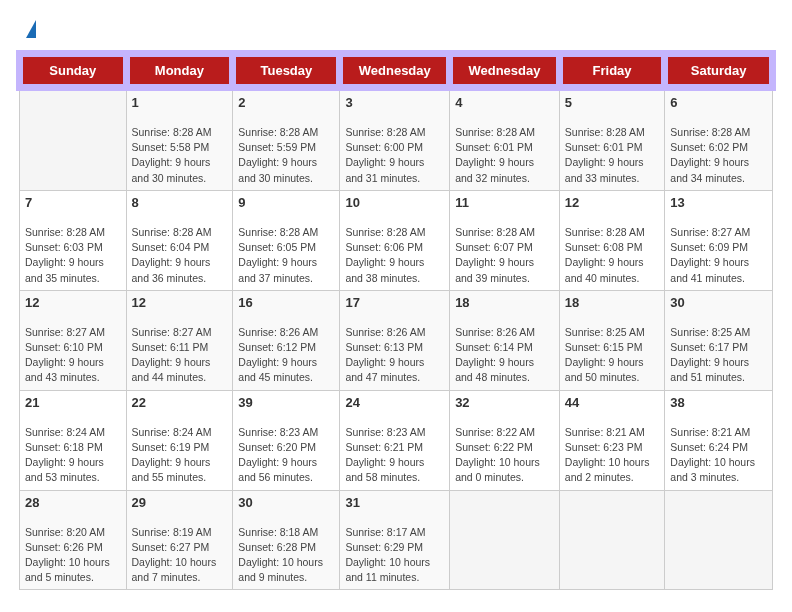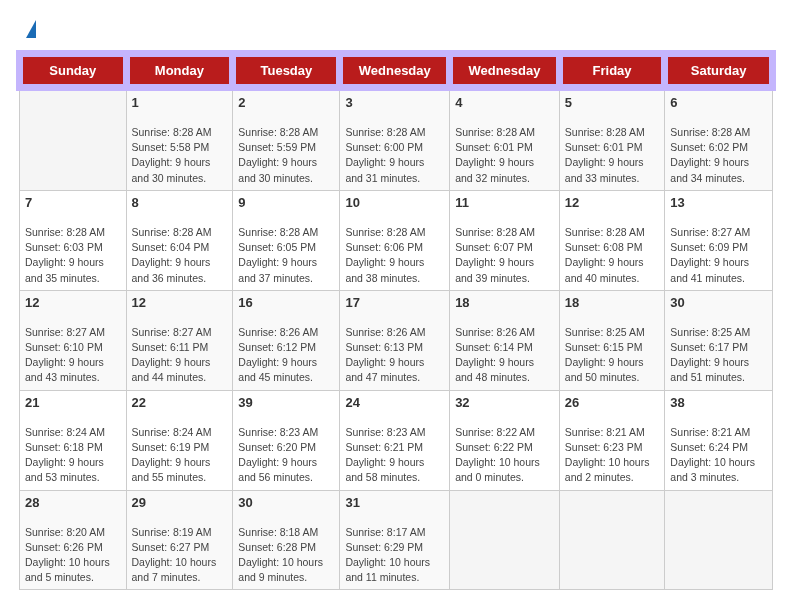--- a/index.html
+++ b/index.html
@@ -233,21 +233,21 @@
           </td>
           <td>
             <span class="day-number">24</span>
             <div class="day-info">Sunrise: 8:23 AM<br>Sunset: 6:21 PM<br>Daylight: 9 hours<br>and 58 minutes.</div>
           </td>
           <td>
             <span class="day-number">32</span>
             <div class="day-info">Sunrise: 8:22 AM<br>Sunset: 6:22 PM<br>Daylight: 10 hours<br>and 0 minutes.</div>
           </td>
           <td>
-            <span class="day-number">26</span>
+            <span class="day-number">44</span>
             <div class="day-info">Sunrise: 8:21 AM<br>Sunset: 6:23 PM<br>Daylight: 10 hours<br>and 2 minutes.</div>
           </td>
           <td>
             <span class="day-number">38</span>
             <div class="day-info">Sunrise: 8:21 AM<br>Sunset: 6:24 PM<br>Daylight: 10 hours<br>and 3 minutes.</div>
           </td>
         </tr>
         <tr>
           <td>
             <span class="day-number">28</span>

